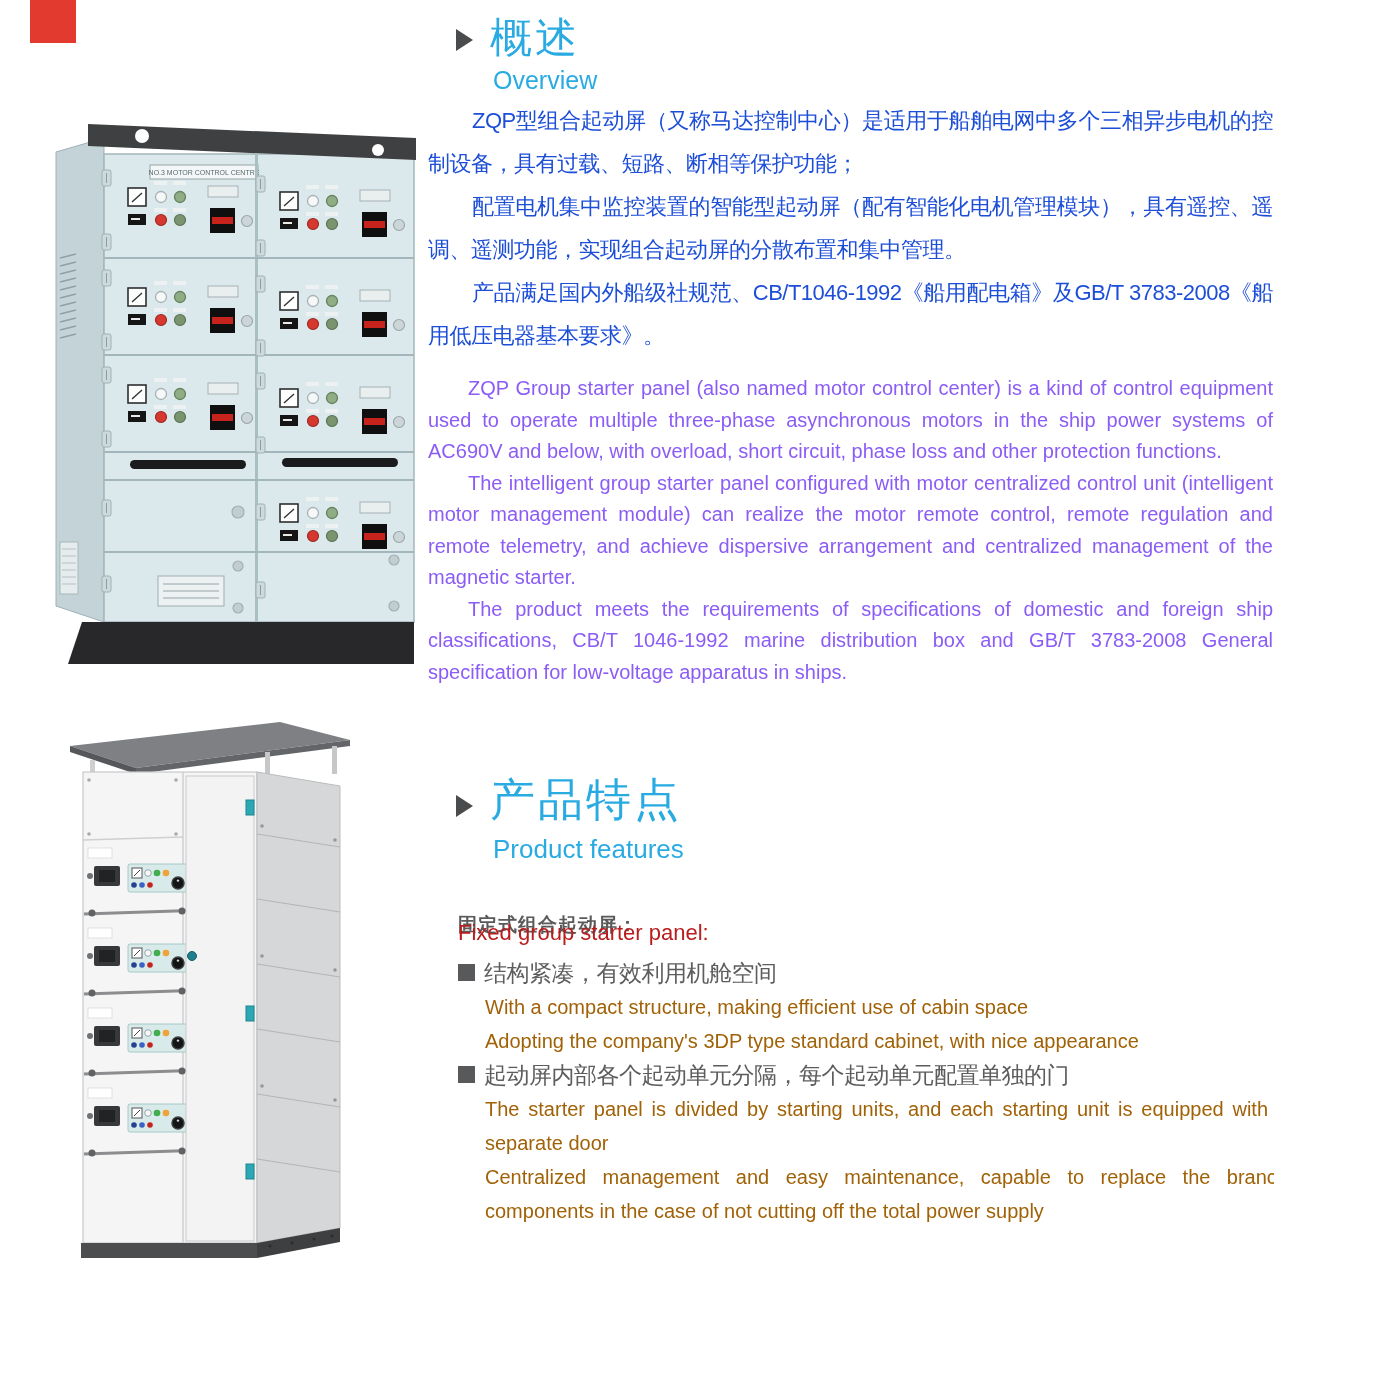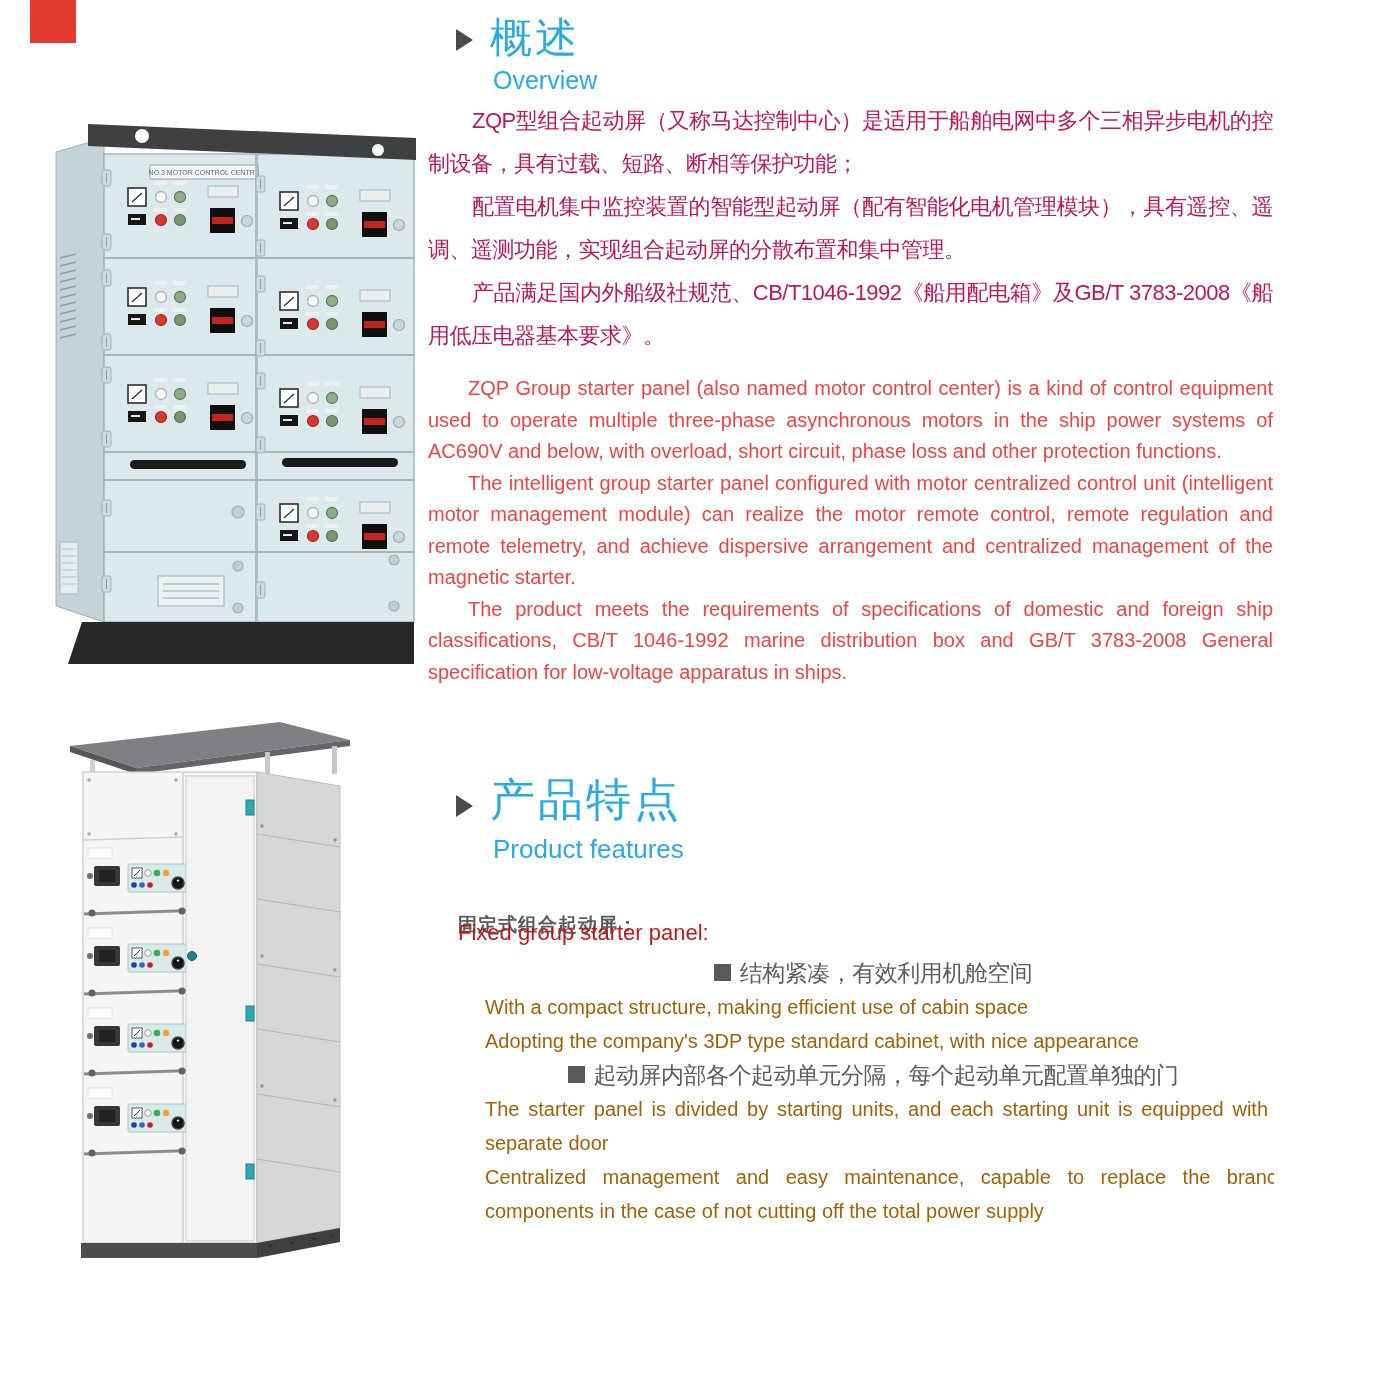--- a/index.html
+++ b/index.html
@@ -16,30 +16,30 @@
   .h-en{position:absolute;color:#29abe2;font-weight:400;white-space:nowrap;}
   #ov-zh{left:490px;top:10px;font-size:42px;}
   #ov-en{left:493px;top:66px;font-size:25px;}
   #ft-tri{left:456px;top:795px;}
   #ov-tri{left:456px;top:29px;}
   #ft-zh{left:490px;top:770px;font-size:45px;}
   #ft-en{left:493px;top:834px;font-size:26px;}
 
   
   .ov-col{position:absolute;left:428px;top:99px;width:845px;}
-  .p-zh{margin:0;font-size:22px;line-height:43px;color:#be185d;text-align:justify;
+  .p-zh{margin:0;font-size:22px;line-height:43px;color:#1d4ed8;text-align:justify;
         text-indent:2em;letter-spacing:-0.5px;}
-  .p-en{margin:0;font-size:20px;line-height:31.5px;color:#ef4444;text-align:justify;text-indent:2em;}
+  .p-en{margin:0;font-size:20px;line-height:31.5px;color:#8b5cf6;text-align:justify;text-indent:2em;}
   .p-en.first{margin-top:16px;}
 
   
   .sub-zh{position:absolute;left:458px;top:912px;font-size:19px;font-weight:bold;color:#5b5a5a;letter-spacing:1px;}
   .sub-en{position:absolute;left:458px;top:920px;font-size:22px;color:#b91c1c;text-align:right;}
   .bullets{position:absolute;left:458px;top:956px;width:830px;}
-  .b-zh{display:flex;font-size:23px;line-height:34px;color:#5e5d5d;letter-spacing:-0.5px;justify-content:center;}
+  .b-zh{display:flex;font-size:23px;line-height:34px;color:#5e5d5d;letter-spacing:-0.5px;}
   .sq{flex:none;width:17px;height:17px;background:#58595b;margin:8px 9px 0 0;}
   .b-en{font-size:20px;line-height:34px;color:#a16207;padding-left:27px;text-align:justify;}
 
   .photo{position:absolute;}
   #photo1{left:42px;top:108px;width:380px;height:570px;}
   #photo2{left:70px;top:716px;width:290px;height:552px;}
 </style>
 </head>
 <body>
 

